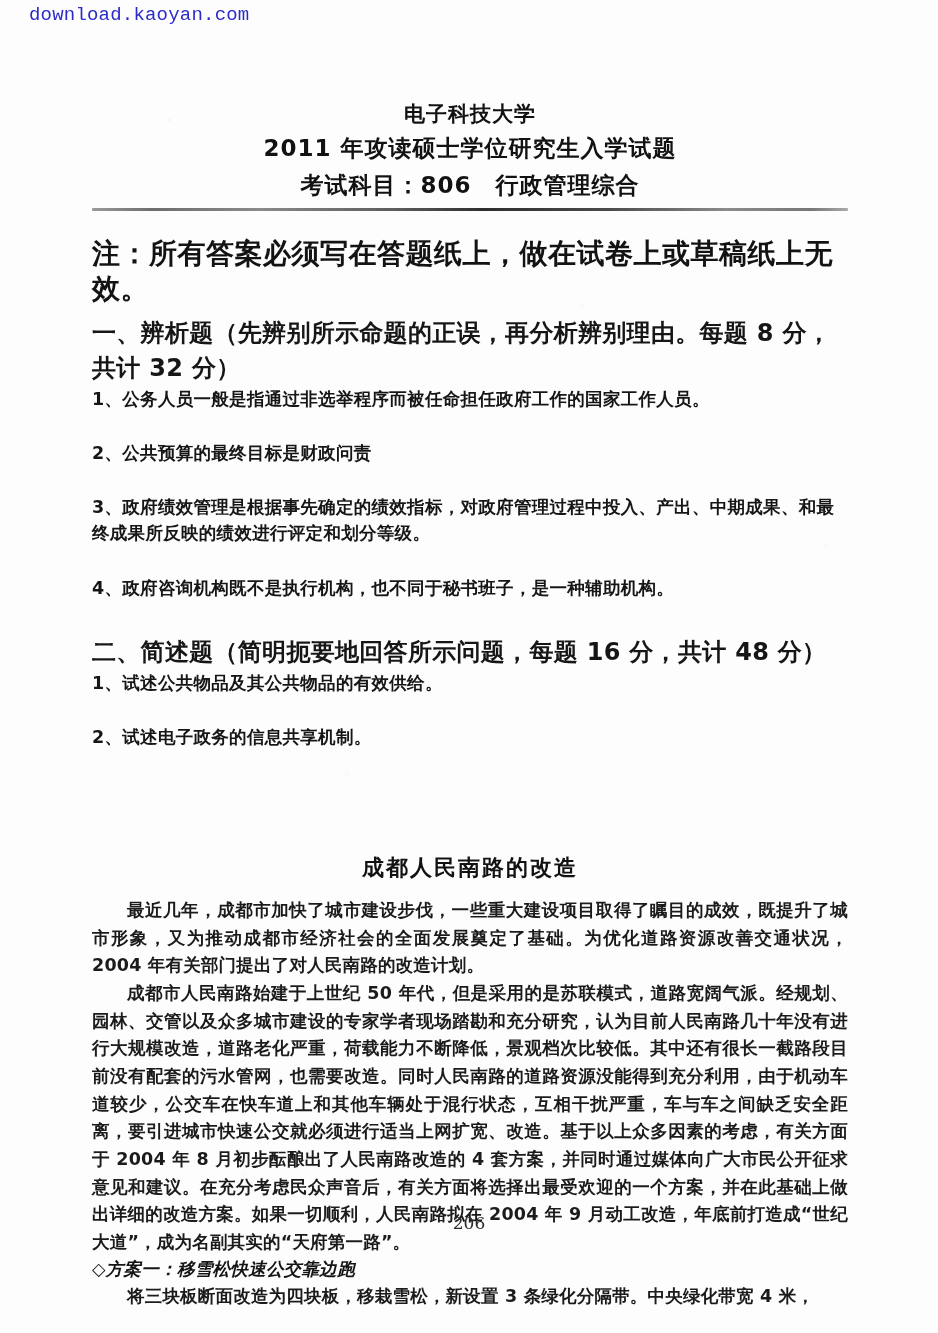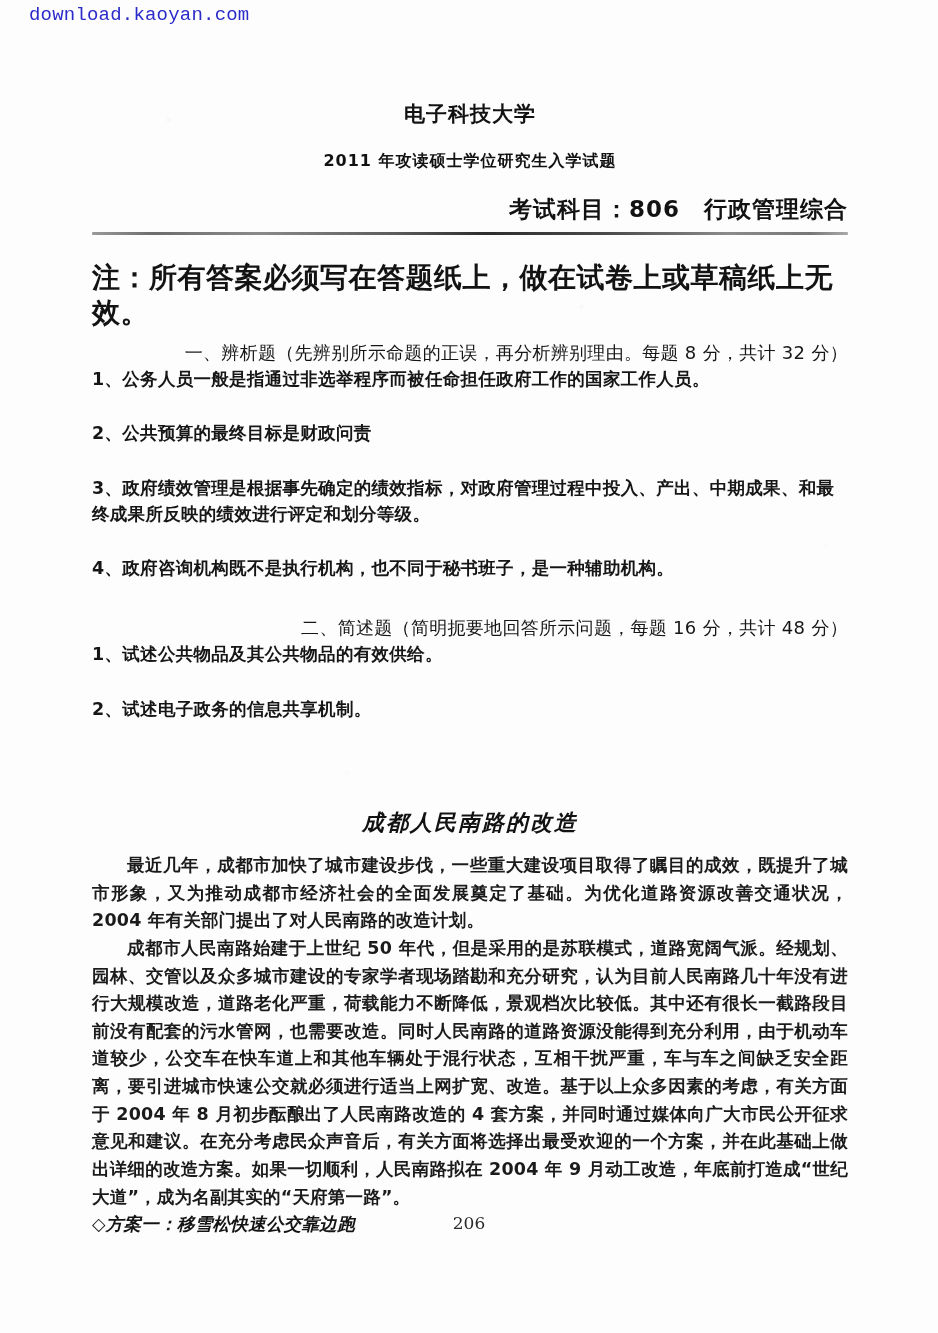--- a/index.html
+++ b/index.html
@@ -52,29 +52,28 @@
     font-weight: bold;
     color: #121212;
     letter-spacing: 1px;
   }
   #hdr-univ {
     font-size: 21px;
     margin-top: 104px;
     line-height: 1.0;
   }
   #hdr-line2 {
-    font-size: 16px;
-    margin-top: 28px;
+    font-size: 23px;
+    margin-top: 12px;
     line-height: 1.0;
   }
   #hdr-line3 {
     font-size: 23px;
-    margin-top: 29px;
+    margin-top: 14px;
     line-height: 1.0;
-    text-align: right;
   }
   #hdr-rule {
     margin-top: 11px;
     height: 3px;
     background: linear-gradient(90deg,
       #9a9a9a 0%, #6d6d6d 8%, #8a8a8a 22%, #5c5c5c 40%,
       #2e2e2e 52%, #4a4a4a 68%, #8b8b8b 84%, #777 95%, #aaa 100%);
     border-radius: 1px;
   }
 
@@ -83,46 +82,44 @@
     margin-top: 25px;
     font-size: 28px;
     font-weight: bold;
     letter-spacing: 0.5px;
     line-height: 1.25;
     color: #131313;
   }
 
   
   .sec-head {
-    font-size: 18px;
-    font-weight: normal;
+    font-size: 24px;
+    font-weight: bold;
     line-height: 1.45;
     letter-spacing: 0.3px;
     color: #161616;
-    text-align: right;
   }
   .q-item {
     font-size: 17.5px;
     font-weight: bold;
     line-height: 1.5;
     letter-spacing: 0.3px;
     color: #161616;
   }
   .gap-lg { height: 28px; }
   .gap-sm { height: 10px; }
 
   
   #case-title {
     text-align: center;
     font-size: 22px;
     font-weight: bold;
     letter-spacing: 2px;
-    margin-top: 24px;
+    margin-top: 41px;
     color: #121212;
-    font-style: italic;
   }
   .case-para {
     font-size: 17.5px;
     line-height: 1.58;
     text-align: justify;
     text-justify: inter-ideograph;
     letter-spacing: 0.2px;
     color: #1b1b1b;
     font-weight: bold;
   }
@@ -199,18 +196,19 @@
     <div id="case-title">成都人民南路的改造</div>
 
     <div style="height:14px"></div>
 
     <div class="case-para indent">最近几年，成都市加快了城市建设步伐，一些重大建设项目取得了瞩目的成效，既提升了城市形象，又为推动成都市经济社会的全面发展奠定了基础。为优化道路资源改善交通状况，2004 年有关部门提出了对人民南路的改造计划。</div>
 
     <div class="case-para indent">成都市人民南路始建于上世纪 50 年代，但是采用的是苏联模式，道路宽阔气派。经规划、园林、交管以及众多城市建设的专家学者现场踏勘和充分研究，认为目前人民南路几十年没有进行大规模改造，道路老化严重，荷载能力不断降低，景观档次比较低。其中还有很长一截路段目前没有配套的污水管网，也需要改造。同时人民南路的道路资源没能得到充分利用，由于机动车道较少，公交车在快车道上和其他车辆处于混行状态，互相干扰严重，车与车之间缺乏安全距离，要引进城市快速公交就必须进行适当上网扩宽、改造。基于以上众多因素的考虑，有关方面于 2004 年 8 月初步酝酿出了人民南路改造的 4 套方案，并同时通过媒体向广大市民公开征求意见和建议。在充分考虑民众声音后，有关方面将选择出最受欢迎的一个方案，并在此基础上做出详细的改造方案。如果一切顺利，人民南路拟在 2004 年 9 月动工改造，年底前打造成“世纪大道”，成为名副其实的“天府第一路”。</div>
 
     <div id="scheme-head">◇方案一：移雪松快速公交靠边跑</div>
 
+    <div class="case-para indent">将三块板断面改造为四块板，移栽雪松，新设置 3 条绿化分隔带。中央绿化带宽 4 米，</div>
 
   </div>
 
   <div id="page-number">206</div>
 
 </div>
 
 </body></html>

